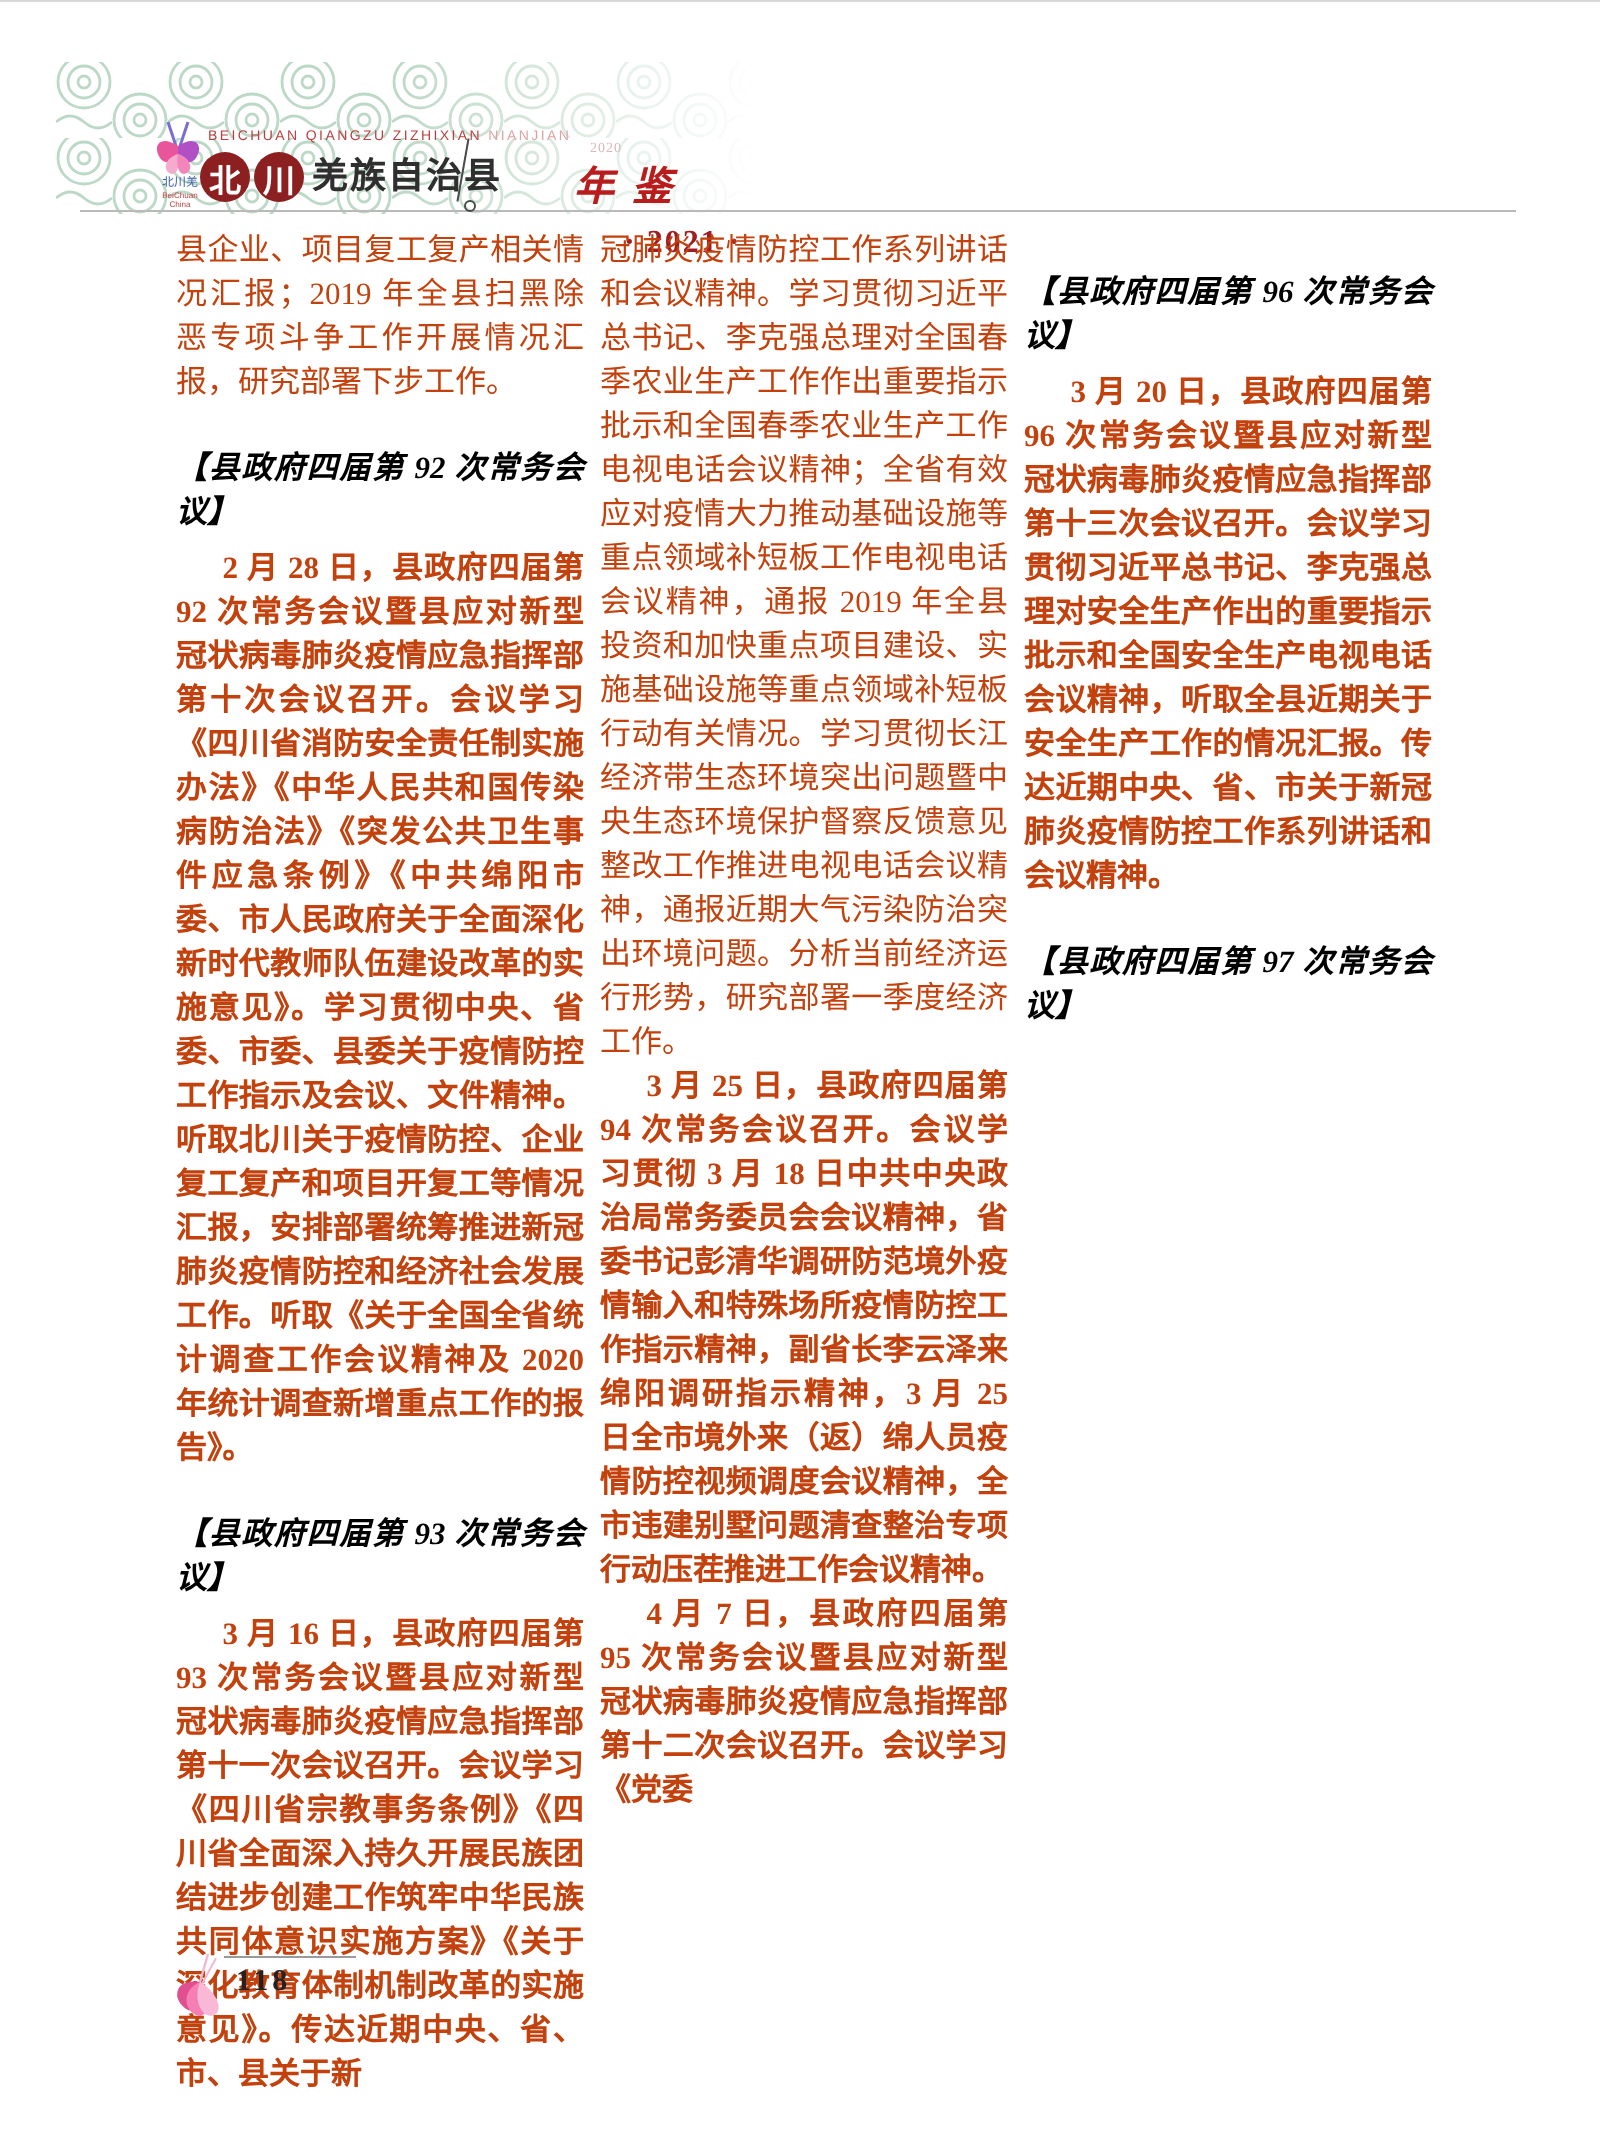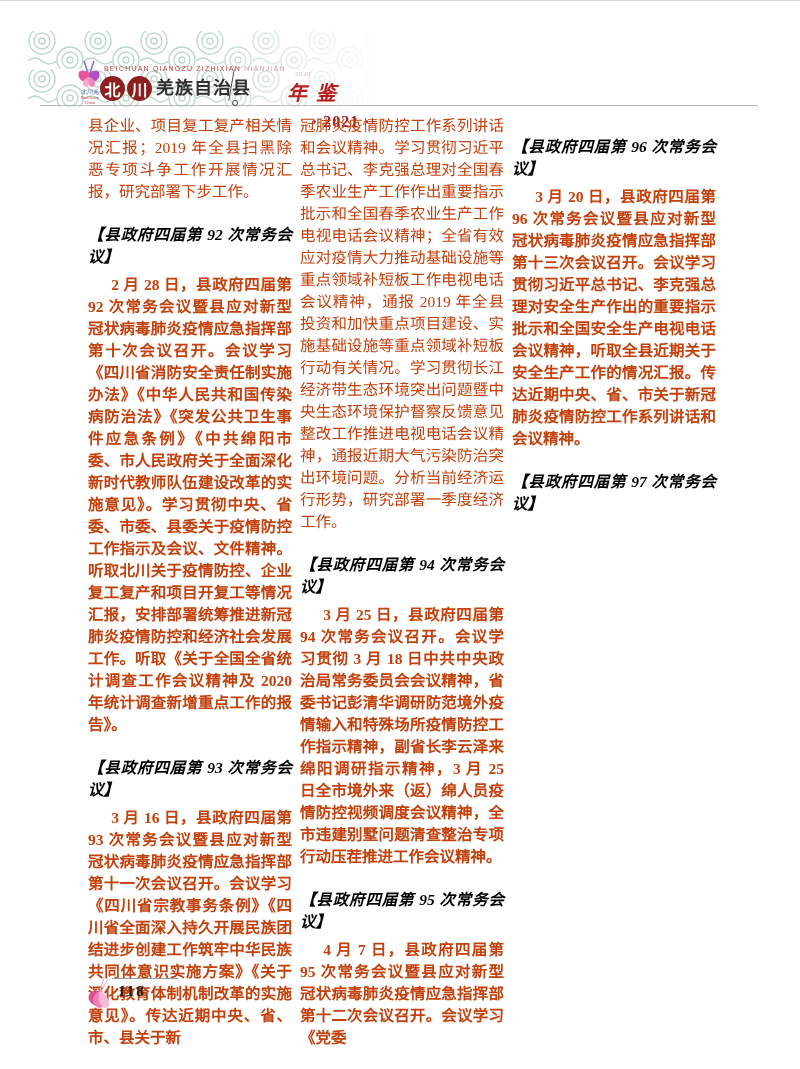--- a/index.html
+++ b/index.html
@@ -101,23 +101,21 @@
 <div class="columns">
   <div class="col">
       <p class="">县企业、项目复工复产相关情况汇报；2019 年全县扫黑除恶专项斗争工作开展情况汇报，研究部署下步工作。</p>
       <div class="sec-head">【县政府四届第 92 次常务会议】</div>
       <p class="indent">2 月 28 日，县政府四届第 92 次常务会议暨县应对新型冠状病毒肺炎疫情应急指挥部第十次会议召开。会议学习《四川省消防安全责任制实施办法》《中华人民共和国传染病防治法》《突发公共卫生事件应急条例》《中共绵阳市委、市人民政府关于全面深化新时代教师队伍建设改革的实施意见》。学习贯彻中央、省委、市委、县委关于疫情防控工作指示及会议、文件精神。听取北川关于疫情防控、企业复工复产和项目开复工等情况汇报，安排部署统筹推进新冠肺炎疫情防控和经济社会发展工作。听取《关于全国全省统计调查工作会议精神及 2020 年统计调查新增重点工作的报告》。</p>
       <div class="sec-head">【县政府四届第 93 次常务会议】</div>
       <p class="indent">3 月 16 日，县政府四届第 93 次常务会议暨县应对新型冠状病毒肺炎疫情应急指挥部第十一次会议召开。会议学习《四川省宗教事务条例》《四川省全面深入持久开展民族团结进步创建工作筑牢中华民族共同体意识实施方案》《关于深化教育体制机制改革的实施意见》。传达近期中央、省、市、县关于新</p>
     </div>
   <div class="col">
       <p class="">冠肺炎疫情防控工作系列讲话和会议精神。学习贯彻习近平总书记、李克强总理对全国春季农业生产工作作出重要指示批示和全国春季农业生产工作电视电话会议精神；全省有效应对疫情大力推动基础设施等重点领域补短板工作电视电话会议精神，通报 2019 年全县投资和加快重点项目建设、实施基础设施等重点领域补短板行动有关情况。学习贯彻长江经济带生态环境突出问题暨中央生态环境保护督察反馈意见整改工作推进电视电话会议精神，通报近期大气污染防治突出环境问题。分析当前经济运行形势，研究部署一季度经济工作。</p>
-      <div class="sec-head">【县政府四届第 94 次常务会议】</div>
       <p class="indent">3 月 25 日，县政府四届第 94 次常务会议召开。会议学习贯彻 3 月 18 日中共中央政治局常务委员会会议精神，省委书记彭清华调研防范境外疫情输入和特殊场所疫情防控工作指示精神，副省长李云泽来绵阳调研指示精神，3 月 25 日全市境外来（返）绵人员疫情防控视频调度会议精神，全市违建别墅问题清查整治专项行动压茬推进工作会议精神。</p>
-      <div class="sec-head">【县政府四届第 95 次常务会议】</div>
       <p class="indent">4 月 7 日，县政府四届第 95 次常务会议暨县应对新型冠状病毒肺炎疫情应急指挥部第十二次会议召开。会议学习《党委</p>
     </div>
   <div class="col">
       <div class="sec-head">【县政府四届第 96 次常务会议】</div>
       <p class="indent">3 月 20 日，县政府四届第 96 次常务会议暨县应对新型冠状病毒肺炎疫情应急指挥部第十三次会议召开。会议学习贯彻习近平总书记、李克强总理对安全生产作出的重要指示批示和全国安全生产电视电话会议精神，听取全县近期关于安全生产工作的情况汇报。传达近期中央、省、市关于新冠肺炎疫情防控工作系列讲话和会议精神。</p>
       <div class="sec-head">【县政府四届第 97 次常务会议】</div>
     </div>
 </div>
 
 <svg class="footer-flower" viewBox="0 0 30 40">

